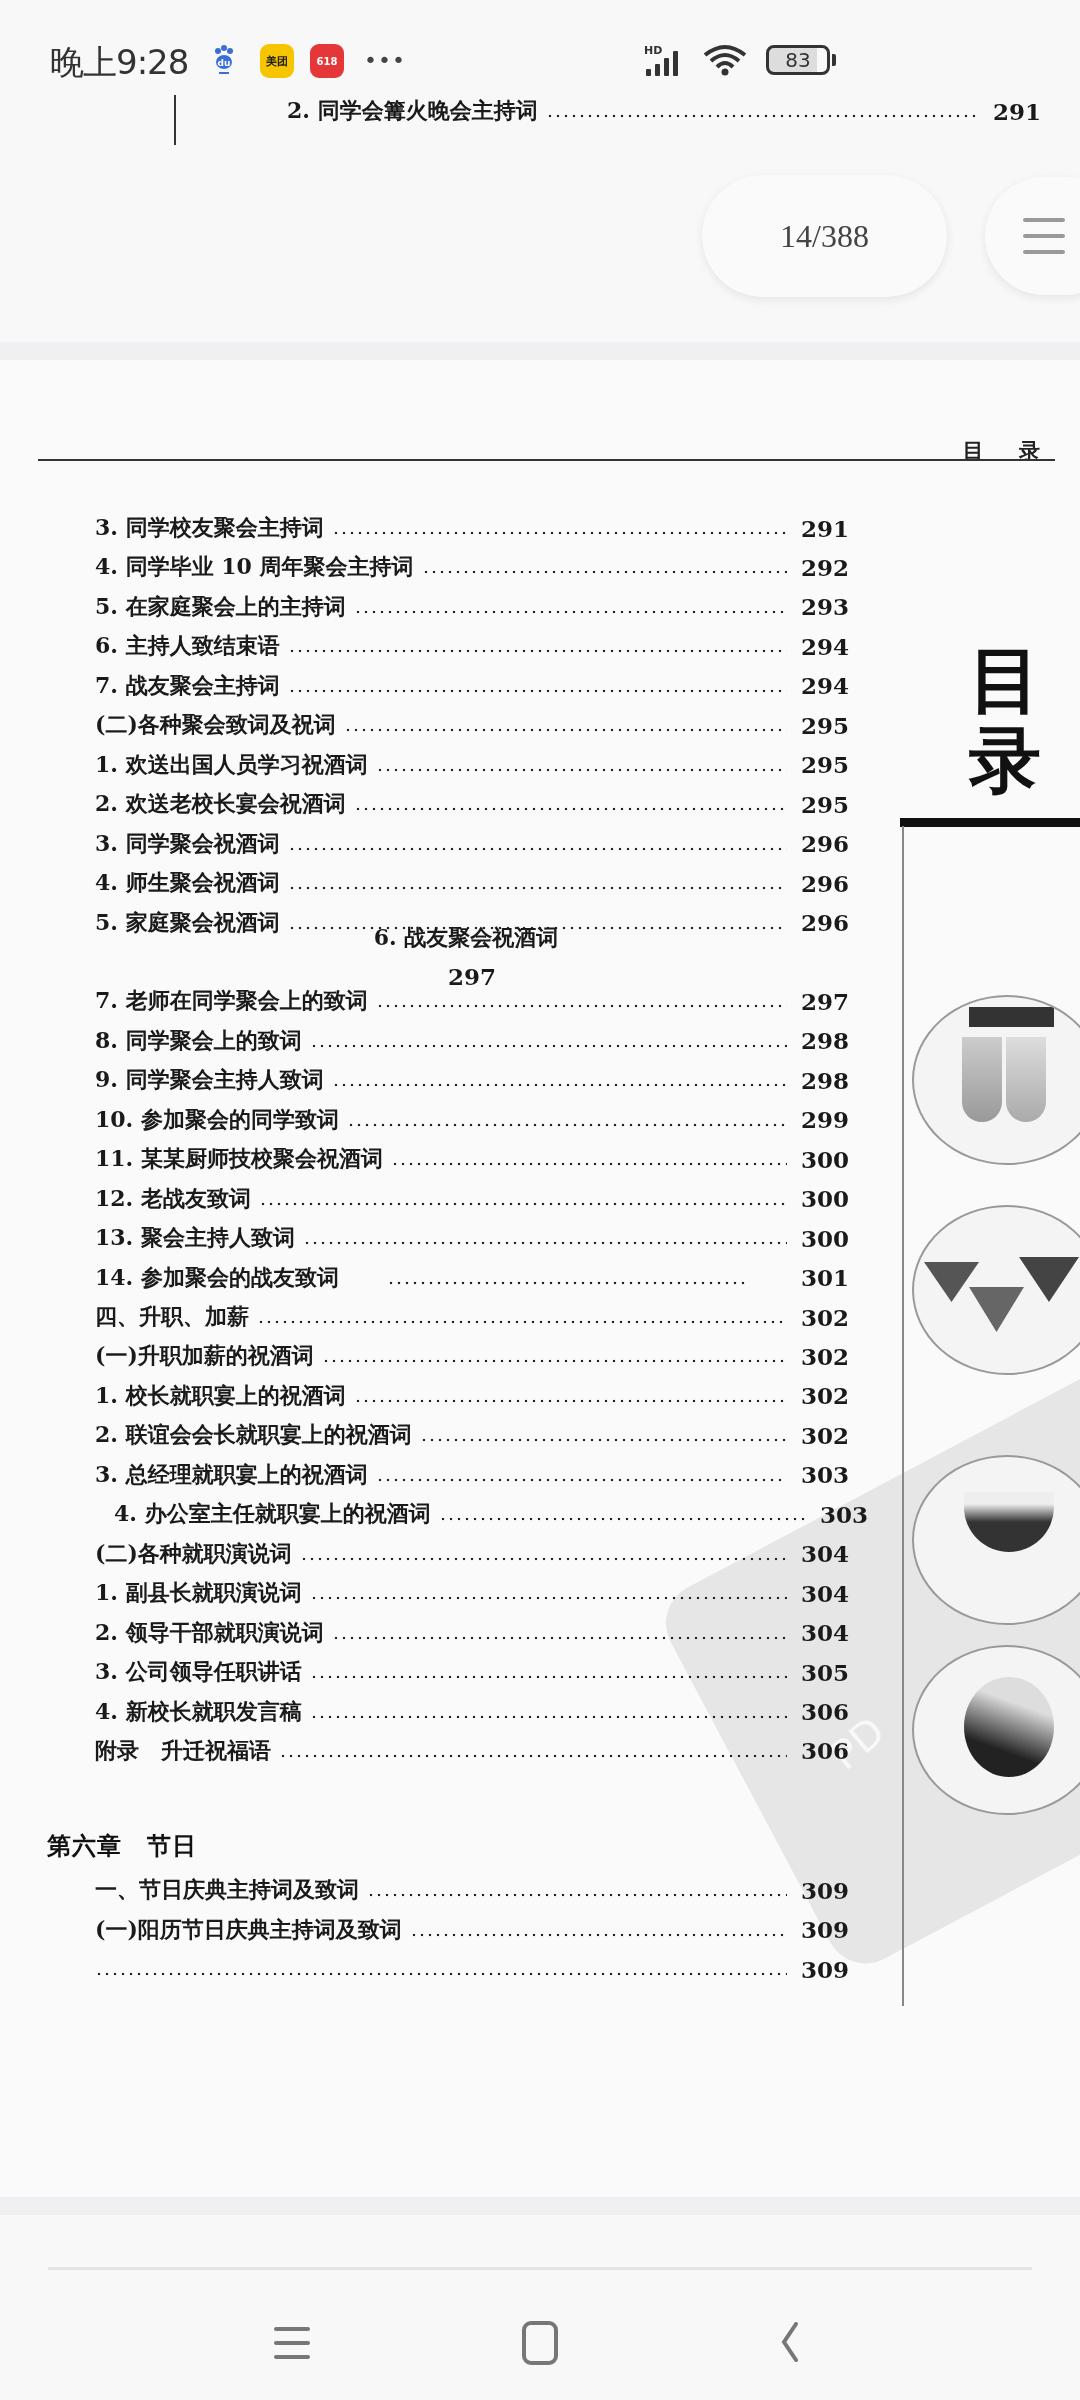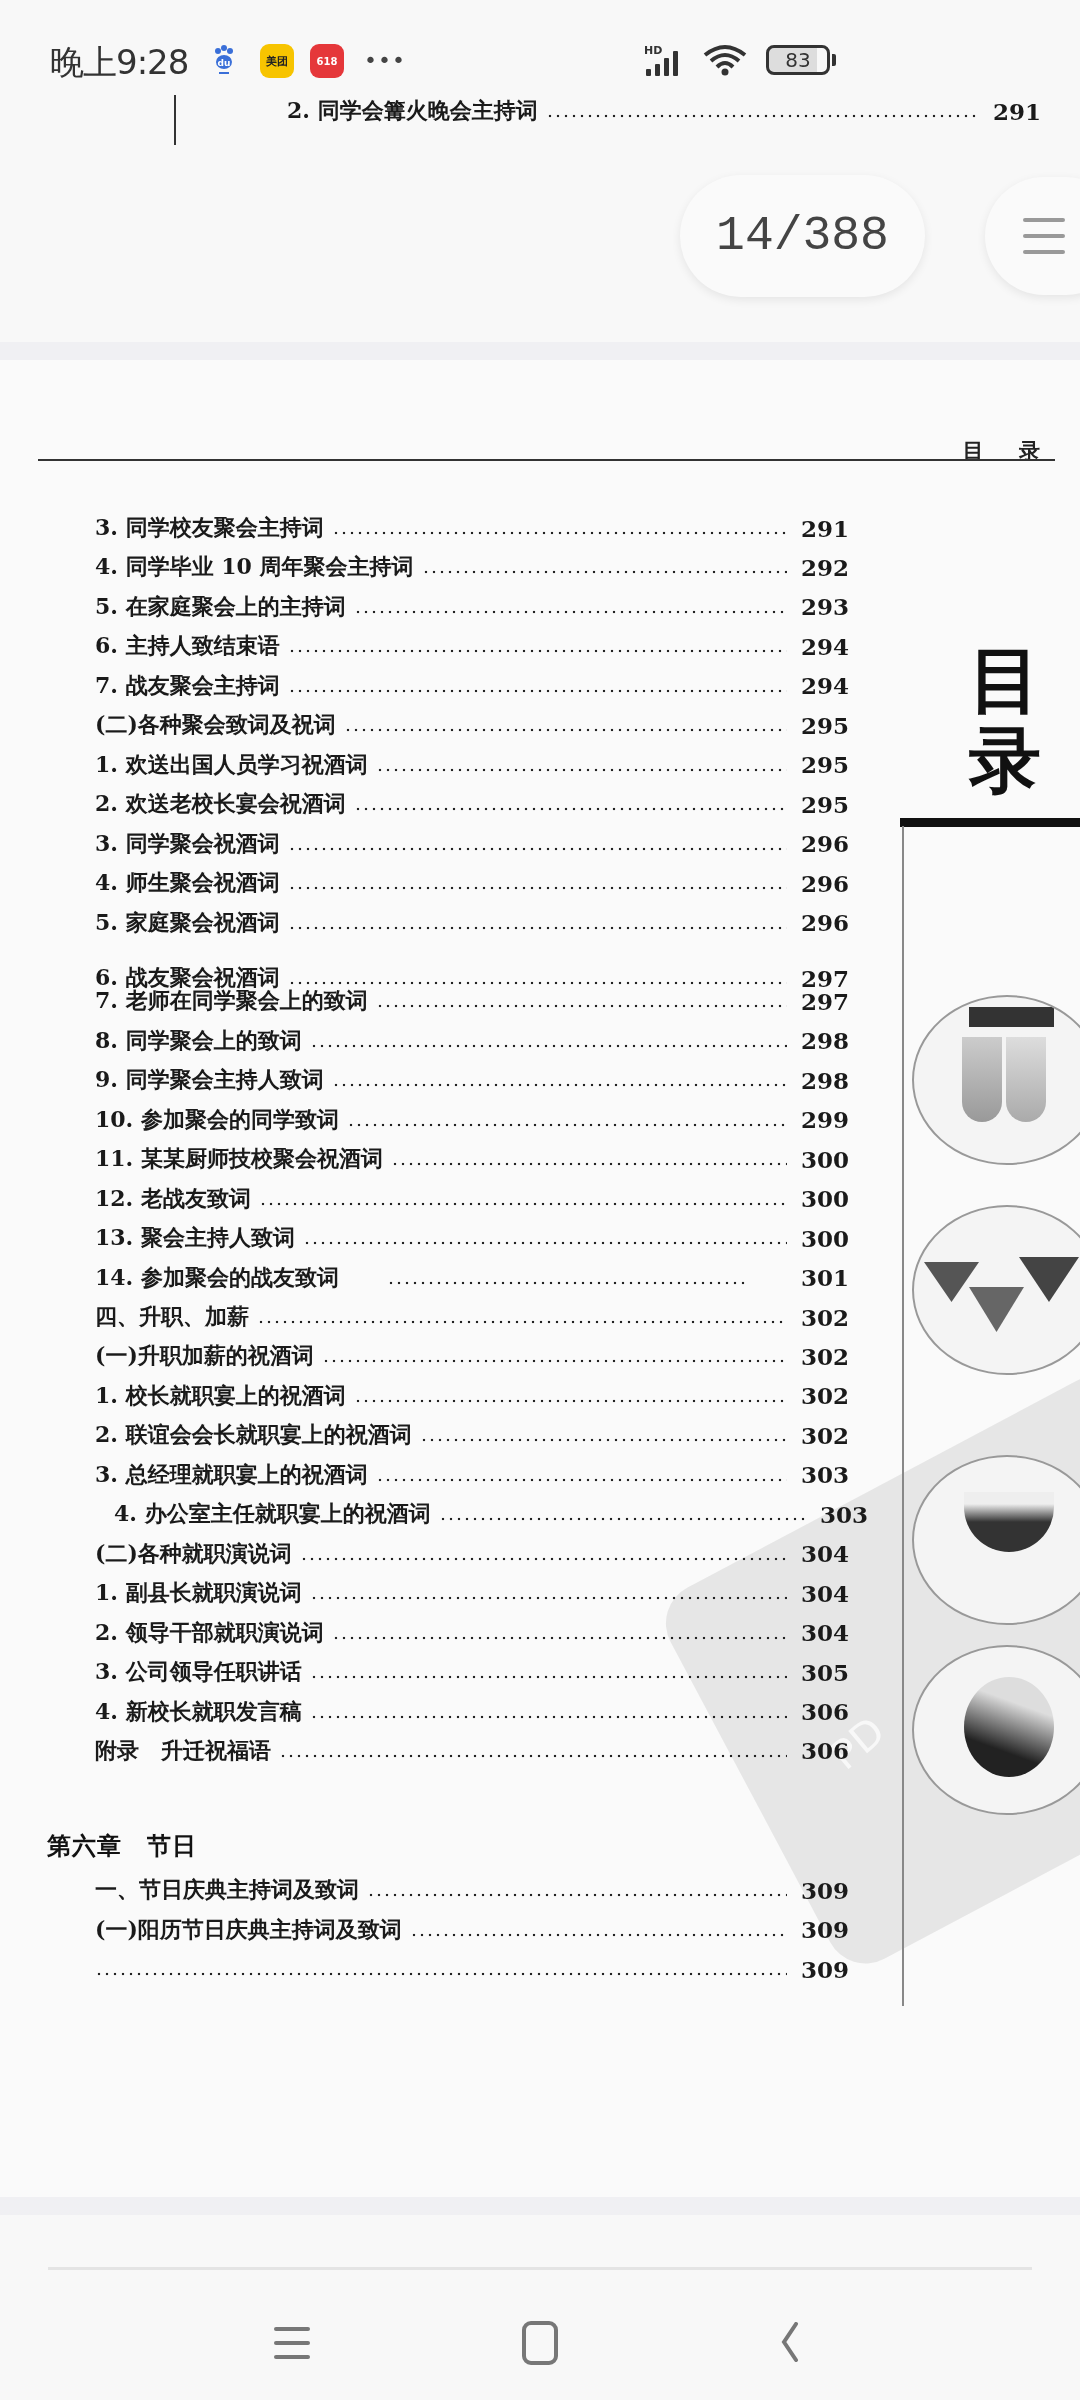--- a/index.html
+++ b/index.html
@@ -18,21 +18,21 @@
   .wifi-icon { left: 702px; width: 46px; }
   .battery-icon { left: 765px; width: 72px; }
   .battery-body { width: 64px; height: 30px; border: 3px solid #333; border-radius: 8px; display: flex; align-items: center; justify-content: center; font-size: 20px; color: #333; background: linear-gradient(90deg, #ddd 83%, transparent 83%); }
   .battery-tip { width: 4px; height: 12px; background: #333; border-radius: 0 2px 2px 0; margin-left: 2px; }
 
   
   .prev-page-line { position: absolute; left: 174px; top: 95px; width: 2px; height: 50px; background: #333; }
   .toc-row.prev { top: 95px; }
 
   
-  .page-indicator { position: absolute; left: 680px; top: 175px; width: 245px; height: 122px; border-radius: 61px; background: #fafafa; box-shadow: 0 3px 10px rgba(0,0,0,0.08); display: flex; align-items: center; justify-content: center; font-family: Liberation Mono, monospace; font-size: 48px; color: #444; }
+  .page-indicator { position: absolute; left: 702px; top: 175px; width: 245px; height: 122px; border-radius: 61px; background: #fafafa; box-shadow: 0 3px 10px rgba(0,0,0,0.08); display: flex; align-items: center; justify-content: center; font-family: Liberation Serif, serif; font-size: 32px; color: #444; }
   .menu-button { position: absolute; left: 985px; top: 177px; width: 140px; height: 118px; border-radius: 59px; background: #fafafa; box-shadow: 0 3px 10px rgba(0,0,0,0.08); }
   .menu-button .bar { position: absolute; left: 38px; width: 42px; height: 4px; background: #999; border-radius: 2px; }
   .back-edge-icon { position: absolute; left: -14px; top: 195px; width: 28px; height: 56px; border-left: 3px solid #555; border-top: 3px solid transparent; border-radius: 50%; }
 
   
   .page-gap { position: absolute; left: 0; width: 1080px; height: 18px; background: #f0f0f3; }
 
   .page { position: absolute; left: 0; top: 360px; width: 1080px; height: 1837px; background: #fafafa; overflow: hidden; }
   .header-rule { position: absolute; left: 38px; top: 99px; width: 1017px; height: 2px; background: #333; }
   .header-label { position: absolute; right: 26px; top: 77px; font-size: 21px; font-weight: bold; letter-spacing: 14px; color: #222; }
@@ -201,21 +201,21 @@
       <div class="toc-row" style="top: 507.05px;">
         <span class="title">4. 师生聚会祝酒词</span>
         <span class="dots"></span>
         <span class="page-num">296</span>
       </div>
       <div class="toc-row" style="top: 546.5px;">
         <span class="title">5. 家庭聚会祝酒词</span>
         <span class="dots"></span>
         <span class="page-num">296</span>
       </div>
-      <div class="toc-row" style="top: 602px;">
+      <div class="toc-row" style="top: 563px; flex-direction: column;">
         <span class="title">6. 战友聚会祝酒词</span>
         <span class="dots"></span>
         <span class="page-num">297</span>
       </div>
       <div class="toc-row" style="top: 625.4px;">
         <span class="title">7. 老师在同学聚会上的致词</span>
         <span class="dots"></span>
         <span class="page-num">297</span>
       </div>
       <div class="toc-row" style="top: 664.85px;">

